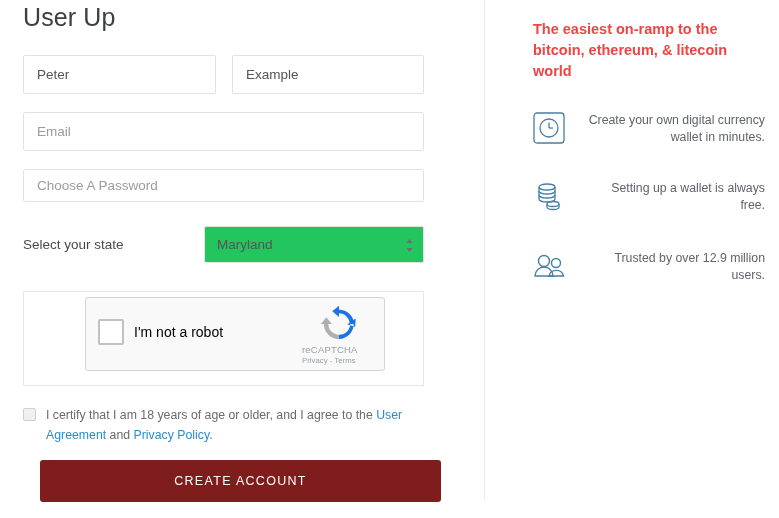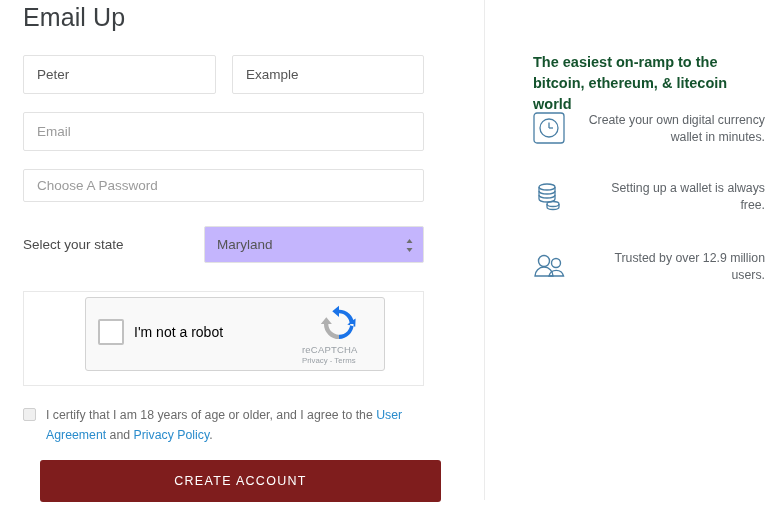--- a/index.html
+++ b/index.html
@@ -66,21 +66,21 @@
     text-align: center;
   }
   .state-select {
     position: absolute;
     left: 204px;
     top: 226px;
     width: 220px;
     height: 37px;
     box-sizing: border-box;
     border: 1px solid #e2e2e2;
-    background: #c4b5fd;
+    background: #22c55e;
     border-radius: 2px;
   }
   .state-select .sel-value {
     position: absolute;
     left: 12px;
     top: 10px;
     font-size: 13.5px;
     color: #555555;
   }
   .spinner-icon {
@@ -215,22 +215,21 @@
     height: 518px;
   }
   .promo-heading {
     position: absolute;
     left: 48px;
     top: 19px;
     width: 215px;
     font-size: 14.5px;
     font-weight: bold;
     line-height: 21px;
-    color: #14532d;
-    margin-top: 33px;
+    color: #ef4444;
   }
   .feature {
     position: absolute;
     left: 48px;
     width: 240px;
     height: 50px;
     text-align: right;
   }
   #feature-0 { top: 112px; }
   #feature-1 { top: 180px; }
@@ -253,21 +252,21 @@
     color: #5f6469;
   }
 </style>
 </head>
 <body>
 
 <div class="page">
 
   <div class="form-col">
 
-    <div class="page-title">Email Up</div>
+    <div class="page-title">User Up</div>
 
     <input class="field" id="last-name" type="text" value="Example" style="">
 
     <input class="field" id="first-name" type="text" value="Peter" style="">
 
     <input class="field" id="email" type="text" placeholder="Email" style="">
 
     <input class="field" id="password" type="text" placeholder="Choose A Password" style="">
 
     <div class="state-label">Select your state</div>

